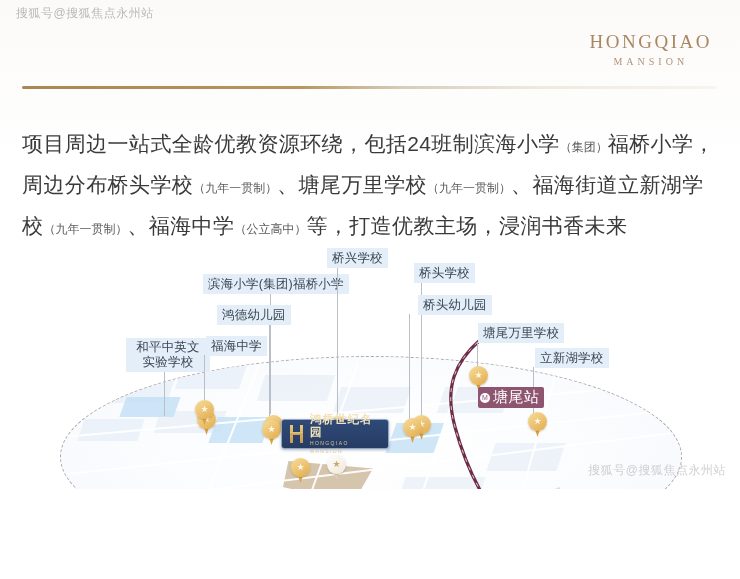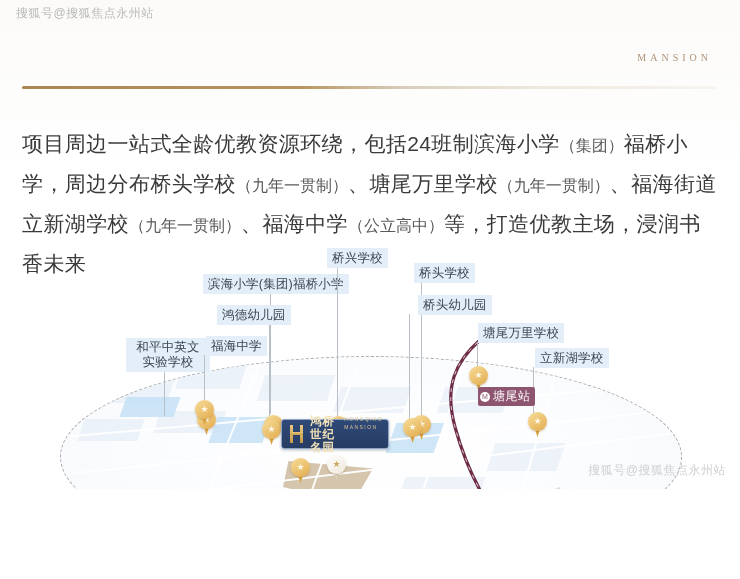--- a/index.html
+++ b/index.html
@@ -69,21 +69,21 @@
   }
   .brand-main {
     font-size: 19px;
     letter-spacing: 2.5px;
     line-height: 1.1;
     color: #a98763;
   }
   .brand-sub {
     font-size: 10px;
     letter-spacing: 4px;
-    margin-top: 20px;
+    margin-top: 3px;
     color: #b09madder;
     color: #b0937a;
     text-align: center;
   }
   .gold-rule {
     position: absolute;
     left: 22px;
     top: 86px;
     width: 694px;
     height: 3px;
@@ -96,21 +96,21 @@
     position: absolute;
     left: 22px;
     top: 104px;
     width: 700px;
     font-size: 21px;
     line-height: 38px;
     color: #3a3a3a;
     letter-spacing: 0.4px;
   }
   .body-text .small {
-    font-size: 16px;
+    font-size: 12px;
     color: #5a5a5a;
     letter-spacing: 0;
   }
 
   
   .map-wrap {
     position: absolute;
     left: 0;
     top: 232px;
     width: 740px;
@@ -249,21 +249,21 @@
     flex: 0 0 auto;
     position: relative;
   }
   .center-badge .h-mark span {
     position: absolute;
     background: linear-gradient(180deg, #e9c97f 0%, #c49a48 100%);
   }
   .center-badge .hm-l { left: 3px; top: 1px; width: 3px; height: 18px; }
   .center-badge .hm-r { left: 13px; top: 1px; width: 3px; height: 18px; }
   .center-badge .hm-c { left: 3px; top: 8px; width: 13px; height: 2.5px; }
-  .center-badge .txts { display: flex; flex-direction: row; justify-content: flex-end; }
+  .center-badge .txts { display: flex; flex-direction: column; justify-content: flex-end; }
   .center-badge .cn {
     font-size: 11.5px;
     color: #f3e2b8;
     letter-spacing: 1px;
     line-height: 13px;
     font-weight: bold;
   }
   .center-badge .en {
     font-size: 5px;
     color: #d9c394;
@@ -287,35 +287,36 @@
     border-radius: 50%;
     background: #ffffff;
     color: #8e5570;
     font-size: 7px;
     line-height: 10px;
     text-align: center;
     margin-right: 3px;
     flex: 0 0 auto;
   }
   .station .name {
-    font-size: 12px;
+    font-size: 15px;
     color: #ffffff;
     letter-spacing: 0.5px;
     white-space: nowrap;
   }
 </style>
 </head>
 <body>
 
 <div class="page">
 
   <div class="top-watermark">搜狐号@搜狐焦点永州站</div>
 
 
   <div class="brand">
+    <div class="brand-main">HONGQIAO</div>
     <div class="brand-sub">MANSION</div>
   </div>
 
   <div class="gold-rule"></div>
 
   <p class="body-text" id="body-text"><span>项目周边一站式全龄优教资源环绕，包括24班制滨海小学</span><span class="small">（集团）</span><span>福桥小学，周边分布桥头学校</span><span class="small">（九年一贯制）</span><span>、塘尾万里学校</span><span class="small">（九年一贯制）</span><span>、福海街道立新湖学校</span><span class="small">（九年一贯制）</span><span>、福海中学</span><span class="small">（公立高中）</span><span>等，打造优教主场，浸润书香未来</span></p>
 
   <div class="map-wrap">
 
     <div class="map-ellipse">

